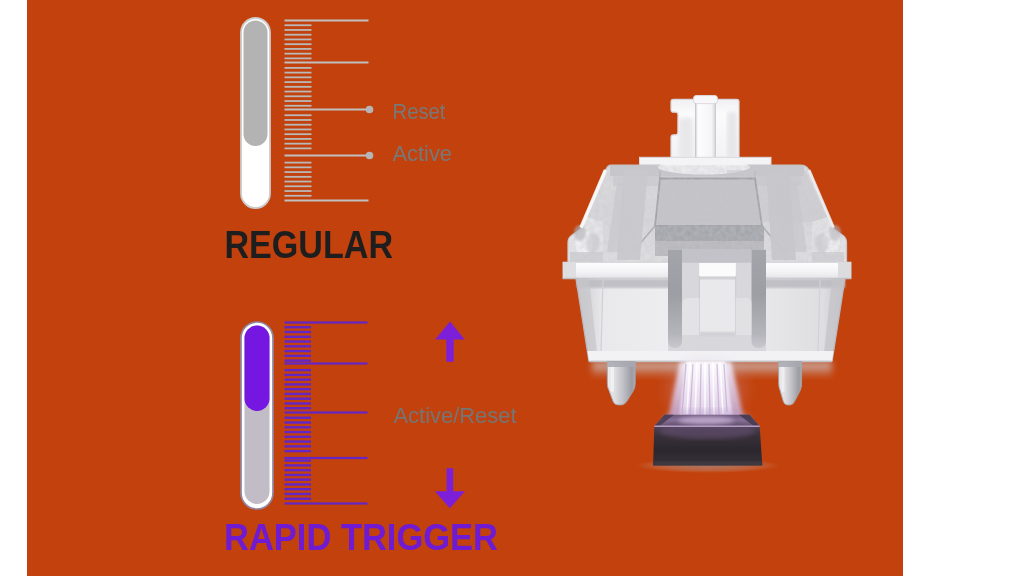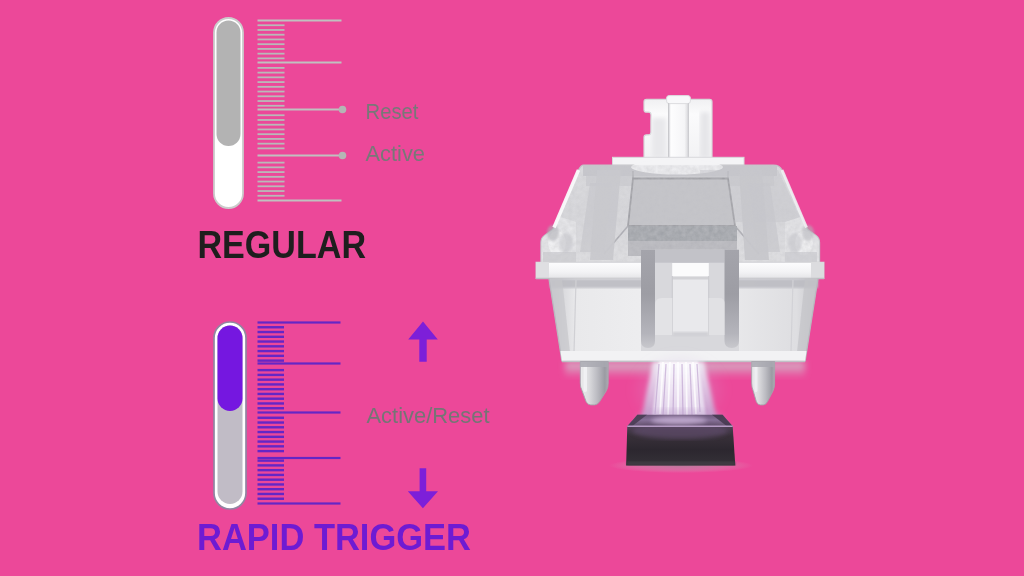--- a/index.html
+++ b/index.html
@@ -1,17 +1,17 @@
 <!DOCTYPE html>
 <html><head>
 <meta charset="utf-8">
 <style>
   html,body { margin:0; padding:0; background:#ffffff; }
-  #canvas { position:relative; width:1024px; height:576px; background:#ec4899; overflow:hidden;
-             font-family:"Liberation Sans", sans-serif; }
+  #canvas { position:relative; width:876px; height:576px; background:#c2410c; overflow:hidden;
+             font-family:"Liberation Sans", sans-serif;margin-left:27px; }
   svg { position:absolute; top:0; left:0; }
   text { font-family:"Liberation Sans", sans-serif; }
 </style>
 </head>
 <body>
 <div id="canvas">
 <svg width="1024" height="576" viewBox="0 0 1024 576">
 
 <rect x="214" y="18" width="29" height="190" rx="14.5" fill="#ffffff" stroke="#cbcbcb" stroke-width="1.8"></rect>
 <rect x="216.5" y="20.5" width="24" height="125.5" rx="12" fill="#b3b3b3"></rect>

